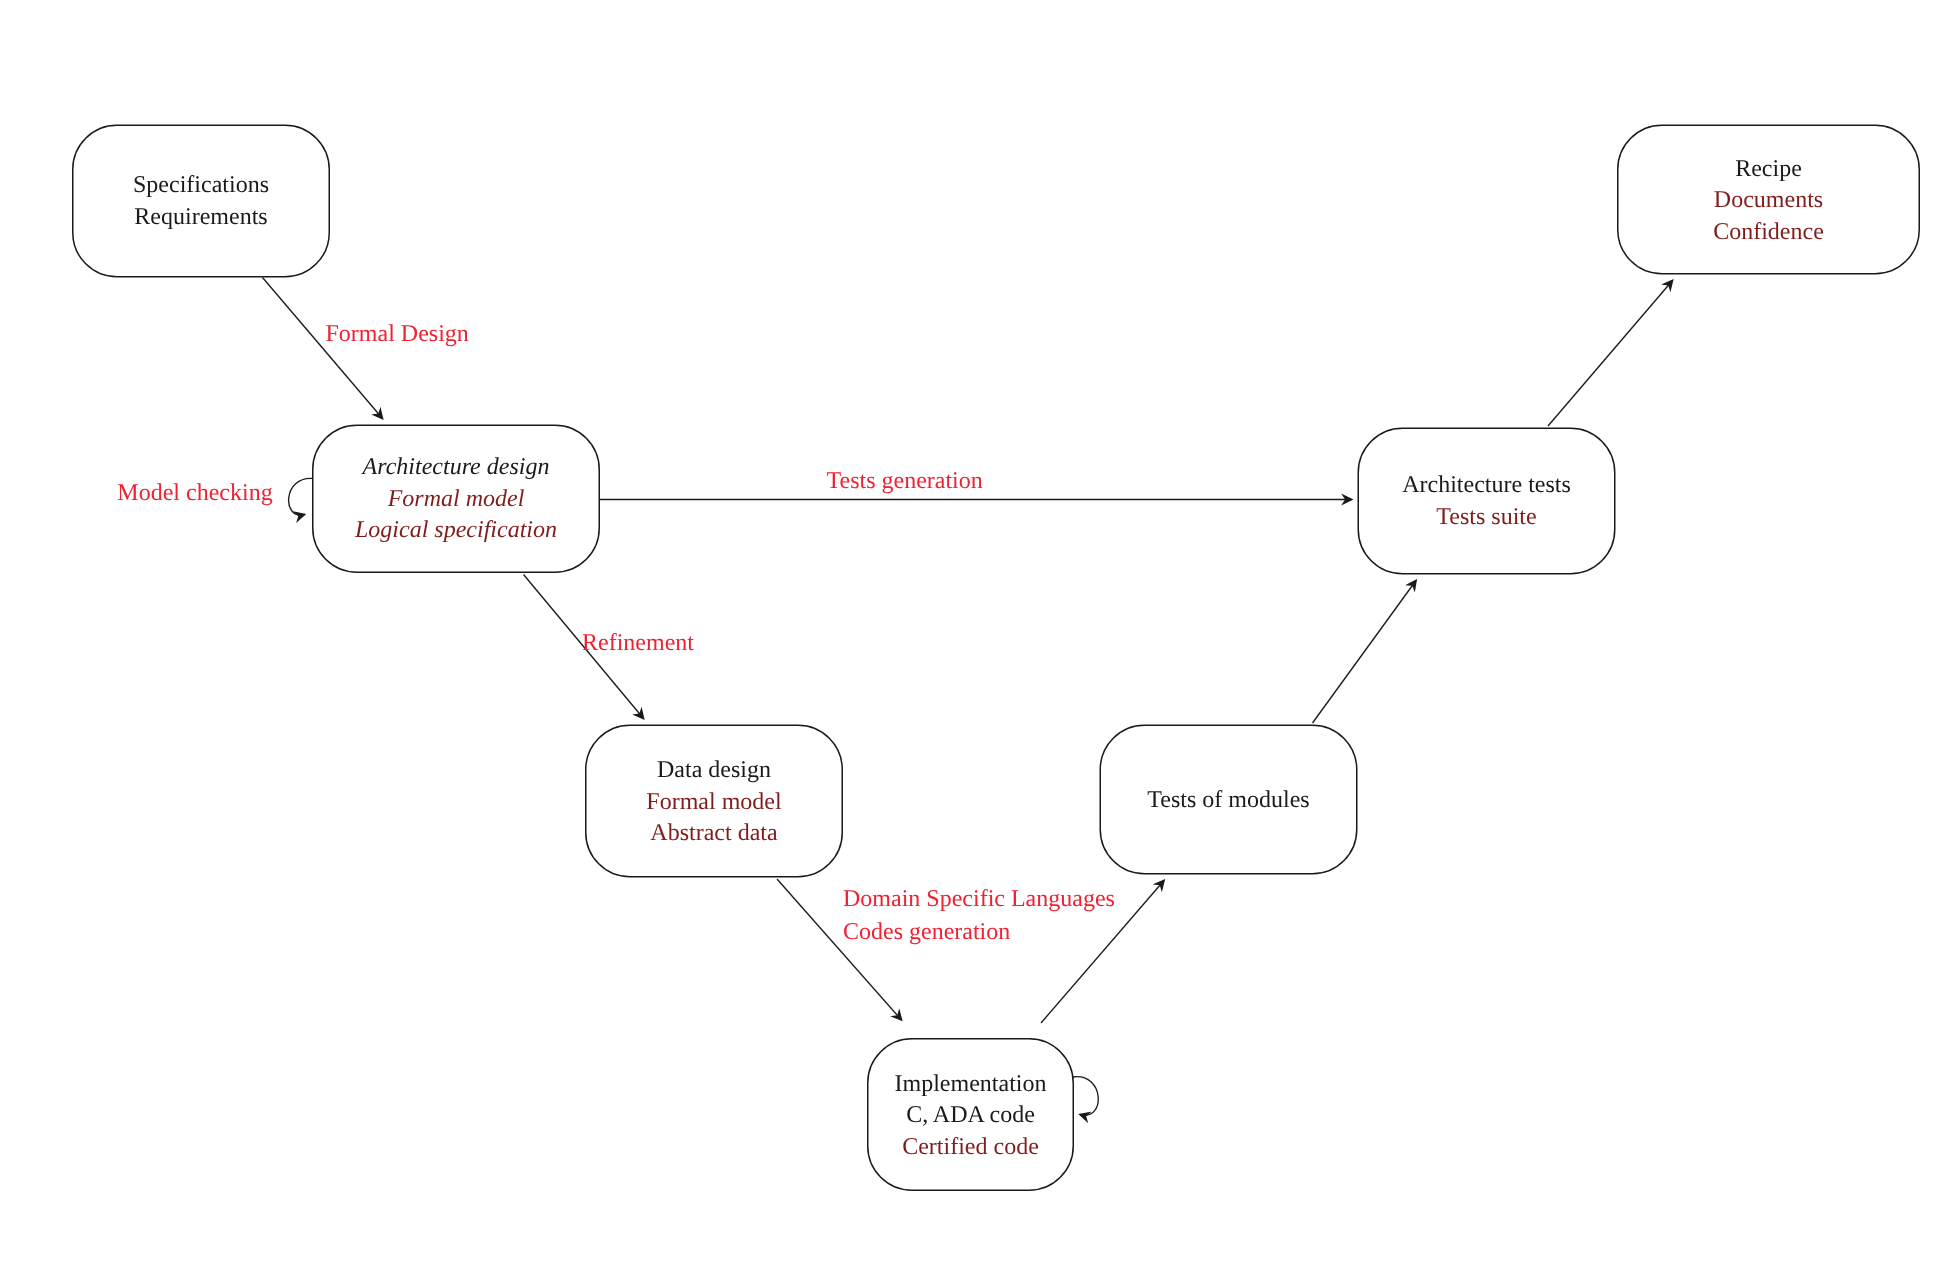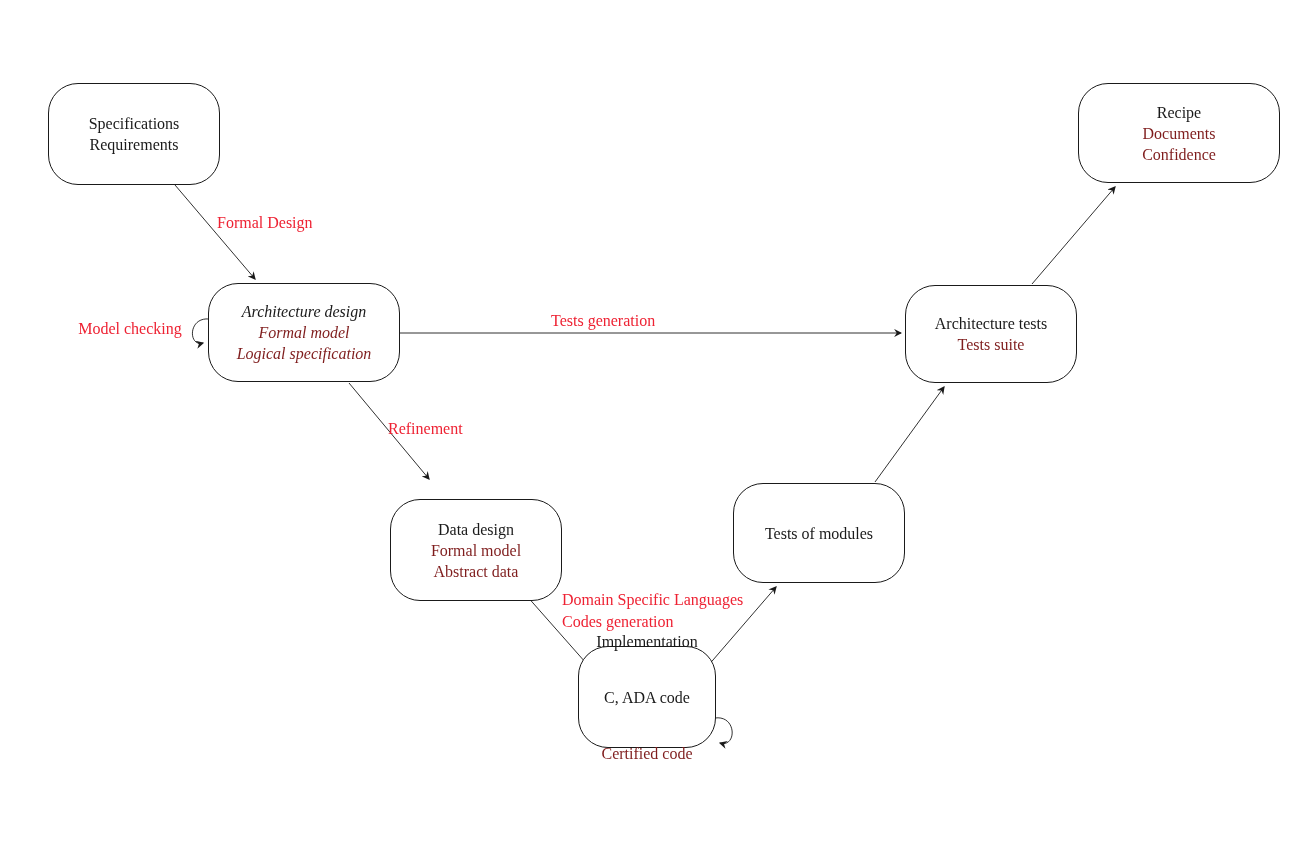--- a/index.html
+++ b/index.html
@@ -17,22 +17,22 @@
   .accent { color:#7f1d1d; }
   .elabel {
     position:absolute; color:#ee2233; font-size:16px; line-height:22px;
     white-space:nowrap;
   }
   .elabel.center { text-align:left; }
   .elabel.right { text-align:center; }
   
   #n-spec    { left:48px;  top:83px;  width:172px; height:102px; }
   #n-arch    { left:208px; top:283px; width:192px; height:99px;font-style:italic;  }
-  #n-data    { left:390px; top:483px; width:172px; height:102px;margin-top:16px; }
-  #n-impl    { left:578px; top:646px; width:138px; height:102px;gap:35px; }
+  #n-data    { left:390px; top:483px; width:172px; height:102px; }
+  #n-impl    { left:578px; top:692px; width:138px; height:102px; }
   #n-testmod { left:733px; top:483px; width:172px; height:100px; }
   #n-integ   { left:905px; top:285px; width:172px; height:98px;  }
   #n-recipe  { left:1078px;top:83px;  width:202px; height:100px; }
   
   #l-formal   { left:217px; top:212px; }
   #l-modcheck { left:70px;  top:318px; width:120px; }
   #l-testgen  { left:551px; top:310px; width:200px; }
   #l-refine   { left:388px; top:418px; }
   #l-dsl      { left:562px; top:589px; }
   #l-abstract { left:735px; top:711px; width:180px; }

